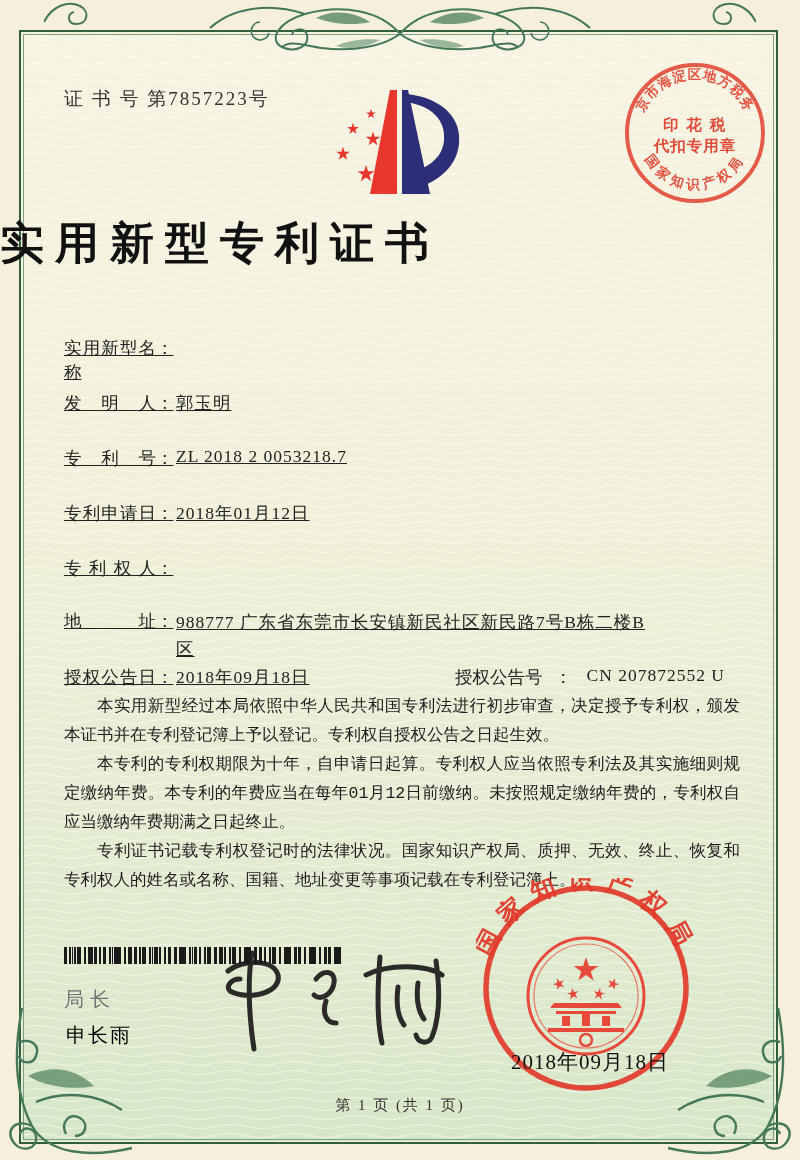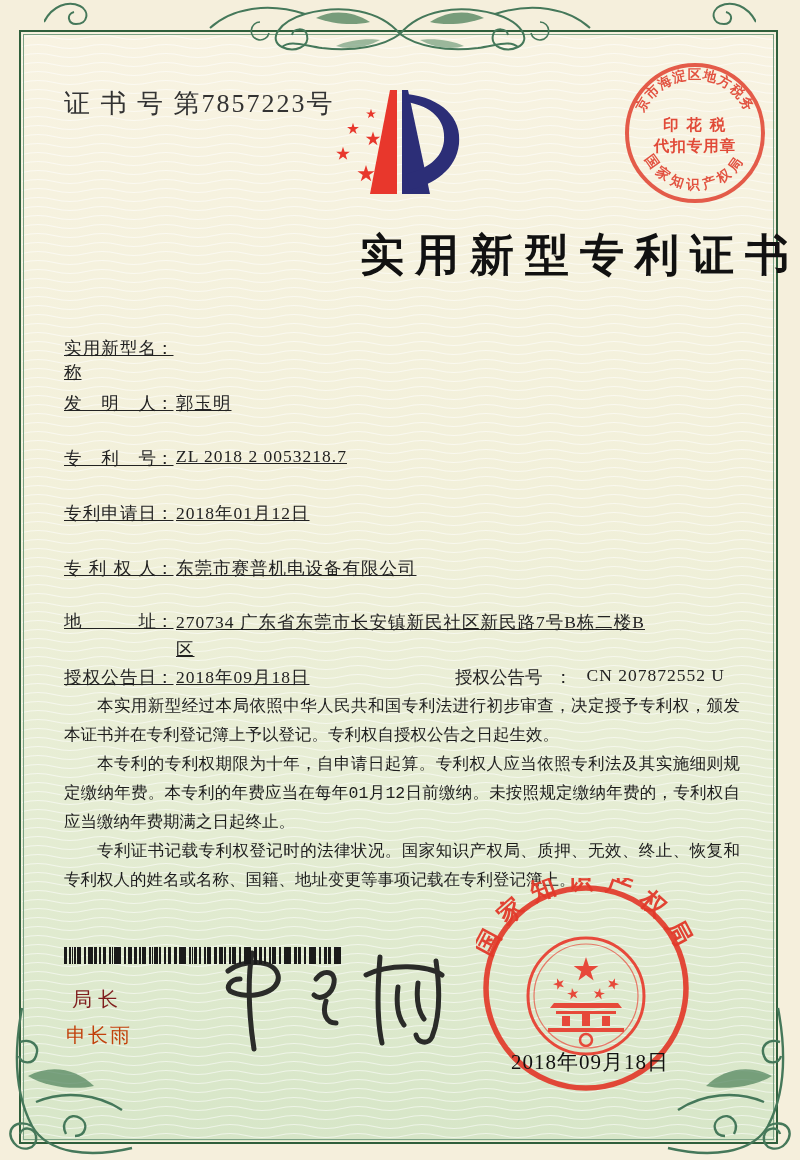--- a/index.html
+++ b/index.html
@@ -8,26 +8,26 @@
 
   
   .frame{position:absolute;left:19px;top:30px;right:22px;bottom:16px;border:2px solid #2f5f3c;z-index:1;pointer-events:none;}
   .frame::after{content:"";position:absolute;inset:2px;border:1px solid #7aa184;}
 
   
   .bg-svg{position:absolute;left:22px;top:33px;width:753px;height:1108px;z-index:0;}
 
   .content{position:absolute;inset:0;z-index:3;}
 
-  .cert-no{position:absolute;left:64px;top:86px;font-size:26px;color:#333;letter-spacing:2px;}
+  .cert-no{position:absolute;left:64px;top:86px;font-size:19px;color:#333;letter-spacing:2px;}
 
   .logo{position:absolute;left:330px;top:86px;z-index:3;}
 
-  .title{position:absolute;left:0;top:214px;width:100%;text-align:right;
-         font-size:44px;font-weight:700;color:#111;letter-spacing:11px;margin-top:12px;}
+  .title{position:absolute;left:0;top:214px;width:100%;text-align:left;
+         font-size:44px;font-weight:700;color:#111;letter-spacing:11px;}
 
   .fields{position:absolute;left:64px;top:330px;width:676px;font-size:17.5px;color:#222;}
   .frow{position:absolute;left:0;display:flex;align-items:flex-start;width:100%;text-decoration:underline;}
   .flabel{display:inline-block;width:92px;text-align:justify;text-align-last:justify;flex:0 0 92px;}
   .fcolon{flex:0 0 20px;}
   .fvalue{letter-spacing:1px;}
   .addr-val{display:inline-block;max-width:486px;line-height:27px;}
   .grant-left{display:flex;}
   .grant-right{position:absolute;left:391px;top:0;display:flex;gap:12px;}
 
@@ -35,22 +35,22 @@
          color:#1d1d1d;text-align:justify;}
   .paras p{margin:0;text-indent:2em;font-family:Liberation Mono, monospace;}
 
   .barcode{position:absolute;left:64px;top:947px;width:278px;height:17px;
     background:
       repeating-linear-gradient(90deg,#1a1a1a 0 2px,transparent 2px 5px),
       repeating-linear-gradient(90deg,#1a1a1a 0 1px,transparent 1px 8px),
       repeating-linear-gradient(90deg,#1a1a1a 0 3px,transparent 3px 13px);
   }
 
-  .director-label{position:absolute;left:72px;top:986px;font-size:20px;color:#7f1d1d;letter-spacing:6px;}
-  .director-name{position:absolute;left:66px;top:1022px;font-size:20px;color:#c2410c;letter-spacing:2px;}
+  .director-label{position:absolute;left:64px;top:986px;font-size:20px;color:#737373;letter-spacing:6px;}
+  .director-name{position:absolute;left:66px;top:1022px;font-size:20px;color:#000000;letter-spacing:2px;}
   .signature{position:absolute;left:190px;top:945px;z-index:4;}
 
   .seal{position:absolute;left:476px;top:878px;z-index:4;}
   .seal-date{position:absolute;left:486px;top:1048px;width:208px;text-align:center;
              font-size:21px;color:#111;letter-spacing:1px;z-index:5;}
 
   .tax-stamp{position:absolute;left:620px;top:58px;z-index:4;}
 
   .footer{position:absolute;left:0;top:1096px;width:100%;text-align:center;font-size:15px;color:#333;letter-spacing:2px;}
 
@@ -164,26 +164,25 @@
         <span class="fvalue">ZL 2018 2 0053218.7</span>
       </div>
       <div class="frow" style="top:171px">
         <span class="flabel">专利申请日</span>
           <span class="fcolon">：</span>
         <span class="fvalue">2018年01月12日</span>
       </div>
       <div class="frow" style="top:226px">
         <span class="flabel">专利权人</span>
           <span class="fcolon">：</span>
-        <span class="fvalue">东莞市赛普机电设备有限公司</span>
       </div>
       <div class="frow" style="top:279px">
         <span class="flabel">地址</span>
           <span class="fcolon">：</span>
-        <span class="fvalue addr-val">270734 广东省东莞市长安镇新民社区新民路7号B栋二楼B区</span>
+        <span class="fvalue addr-val">988777 广东省东莞市长安镇新民社区新民路7号B栋二楼B区</span>
       </div>
       <div class="frow" style="top:335px">
         <span class="grant-left">
           <span class="flabel">授权公告日</span>
             <span class="fcolon">：</span>
           <span class="fvalue">2018年09月18日</span>
         </span>
         <span class="grant-right">
           <span>授权公告号</span>
             <span class="fcolon">：</span>
@@ -210,20 +209,21 @@
         <path d="M126,34 C134,24 146,26 144,38 C142,50 130,56 124,50"></path>
         <path d="M136,56 C132,68 136,78 146,78"></path>
         <path d="M176,30 C200,18 238,20 252,30"></path>
         <path d="M190,12 C188,36 186,72 192,98"></path>
         <path d="M246,16 C250,44 250,72 242,92 C238,100 228,98 226,90"></path>
         <path d="M208,42 C206,58 208,72 214,80"></path>
         <path d="M228,38 C226,54 228,66 234,74"></path>
       </g>
     </svg>
 
+    <div class="footer">第 1 页 (共 1 页)</div>
   </div>
 
   <svg class="seal" width="220" height="220" viewBox="0 0 220 220">
     <defs>
       <path id="bigArc" d="M 11.6,92.6 A 100 100 0 0 1 208.4,92.6"></path>
     </defs>
     <g stroke="#e23a2a" fill="none" opacity="0.92">
       <circle cx="110" cy="110" r="100" stroke-width="5.5"></circle>
     </g>
     <text font-size="25" font-weight="bold" fill="#e23a2a" letter-spacing="11" font-family="'Liberation Serif',serif" opacity="0.95">

